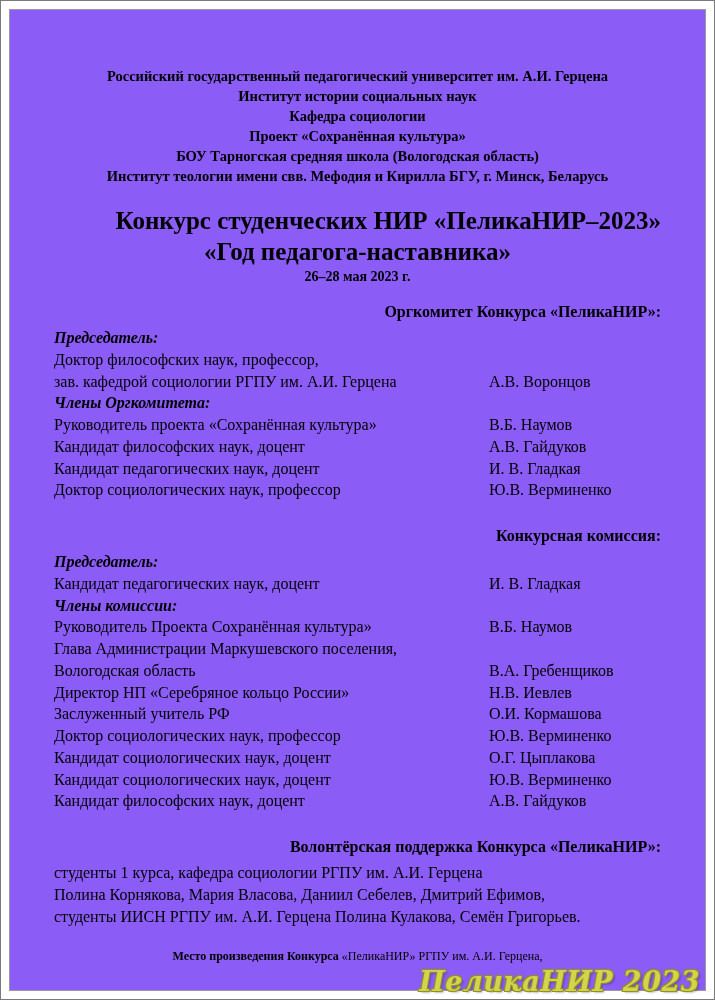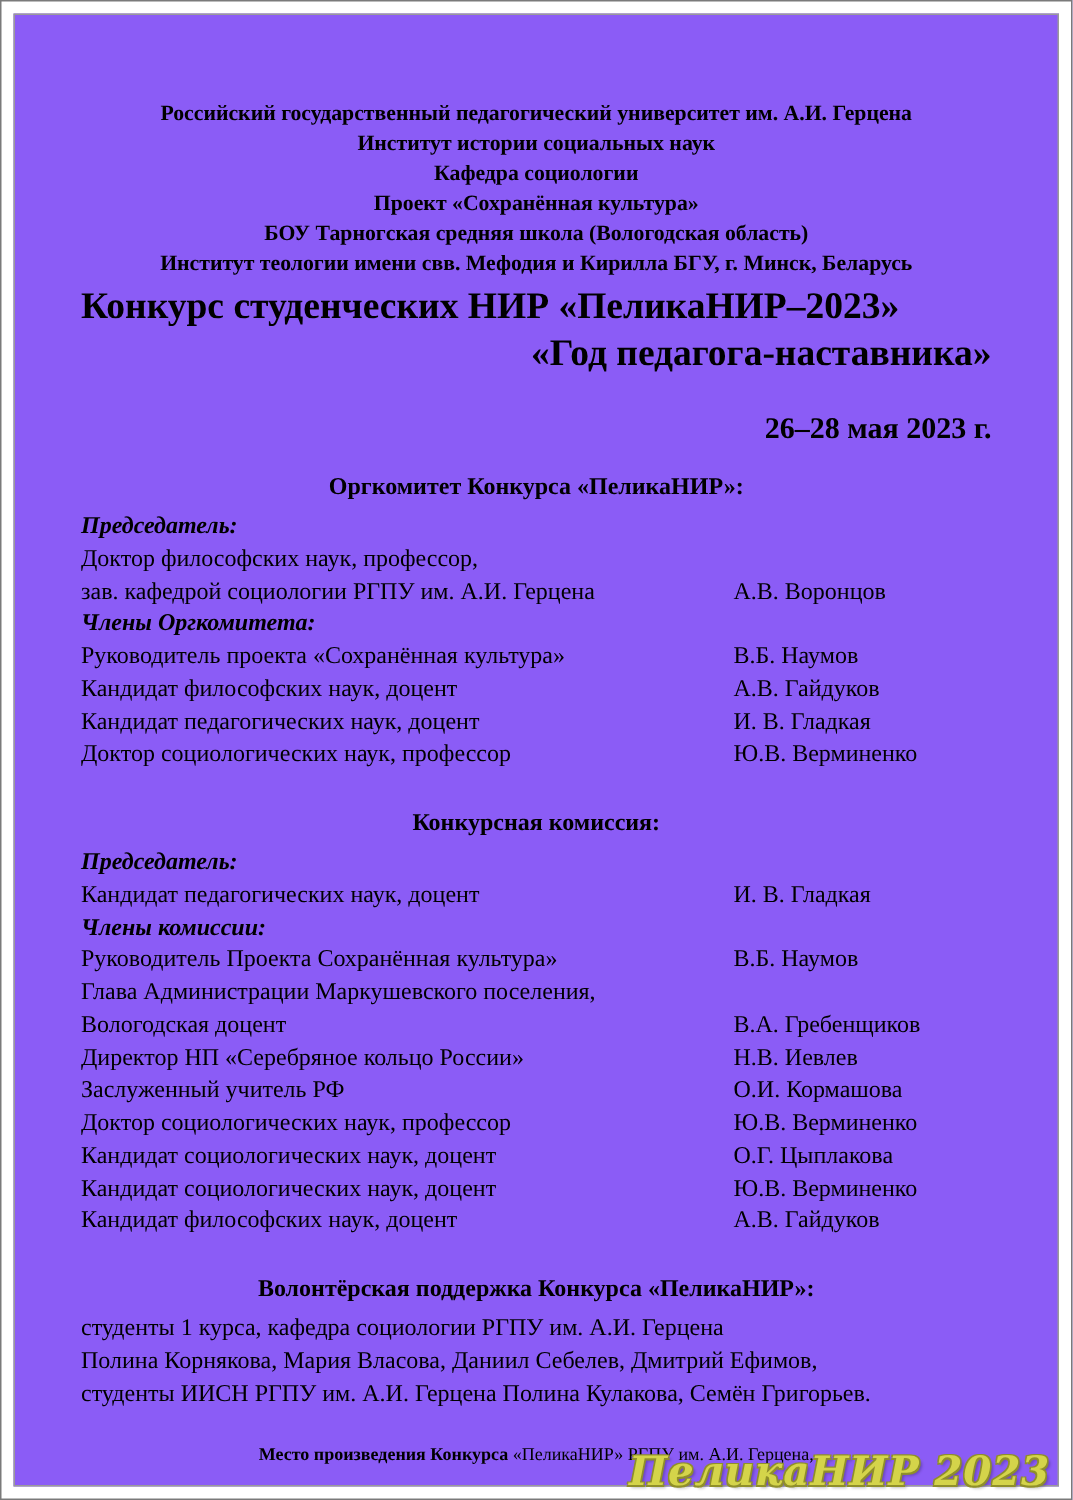--- a/index.html
+++ b/index.html
@@ -34,43 +34,43 @@
     overflow: hidden;
   }
   .affil {
     text-align: center;
     font-weight: bold;
     font-size: 14.5px;
     line-height: 1.38;
     color: #000;
   }
   .title {
-    text-align: left;
+    text-align: right;
     font-weight: bold;
     font-size: 25px;
     line-height: 1.22;
-    margin-top: 4px;
+    margin-top: 20px;
     color: #000;
   }
   .subtitle {
-    text-align: right;
+    text-align: center;
     font-weight: bold;
     font-size: 25px;
     line-height: 1.22;
     color: #000;
   }
   .dates {
+    text-align: center;
+    font-weight: bold;
+    font-size: 14px;
+    margin-top: 2px;
+    color: #000;
+  }
+  .section-head {
     text-align: right;
-    font-weight: bold;
-    font-size: 20px;
-    margin-top: 24px;
-    color: #000;
-  }
-  .section-head {
-    text-align: center;
     font-weight: bold;
     font-size: 16px;
     margin-top: 18px;
     margin-bottom: 6px;
     color: #000;
   }
   .section-head.spaced {
     margin-top: 26px;
   }
   .role-label {
@@ -191,21 +191,21 @@
 
     <div class="row">
       <span class="left">Руководитель Проекта Сохранённая культура»</span>
       <span class="right">В.Б. Наумов</span>
     </div>
     <div class="row">
       <span class="left">Глава Администрации Маркушевского поселения,</span>
       <span class="right"></span>
     </div>
     <div class="row">
-      <span class="left">Вологодская доцент</span>
+      <span class="left">Вологодская область</span>
       <span class="right">В.А. Гребенщиков</span>
     </div>
     <div class="row">
       <span class="left">Директор НП «Серебряное кольцо России»</span>
       <span class="right">Н.В. Иевлев</span>
     </div>
     <div class="row">
       <span class="left">Заслуженный учитель РФ</span>
       <span class="right">О.И. Кормашова</span>
     </div>

